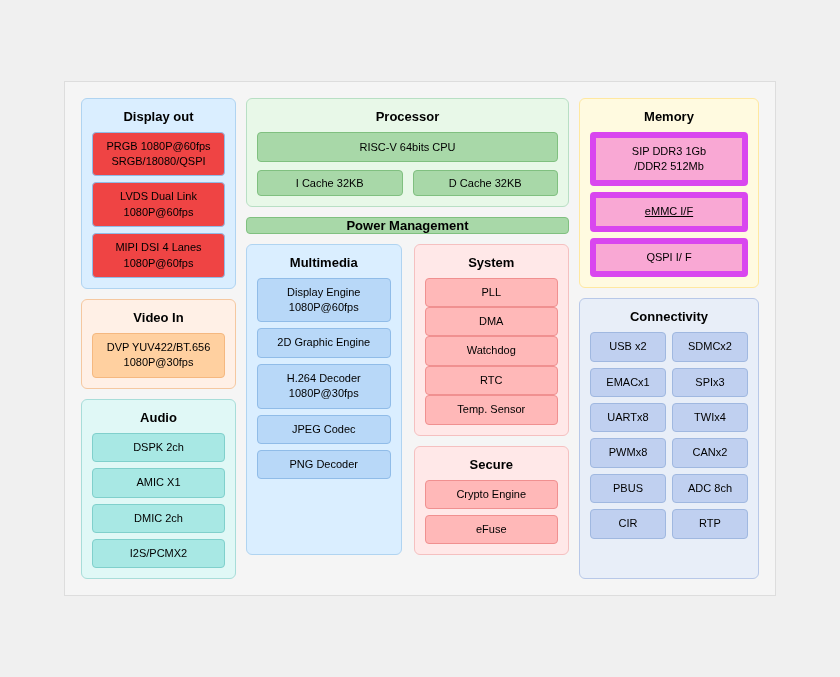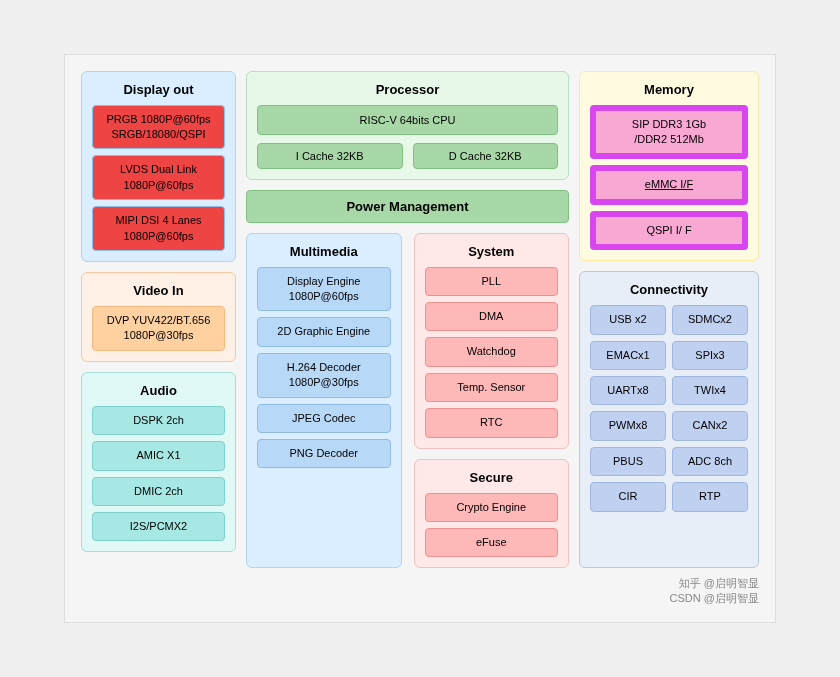--- a/index.html
+++ b/index.html
@@ -87,21 +87,20 @@
     }
     .processor-section .cpu-box { background: #a8d8a8; border: 1px solid #80c080; padding: 8px; text-align: center; border-radius: 4px; margin-bottom: 8px; font-size: 11px; }
     .processor-section .cache-row { display: flex; gap: 10px; }
     .processor-section .cache-box { flex: 1; background: #a8d8a8; border: 1px solid #80c080; padding: 6px; text-align: center; border-radius: 4px; font-size: 11px; }
 
     
     .power-mgmt {
       background: #a8d8a8;
       border: 1px solid #80c080;
       border-radius: 4px;
-      padding: 8px;
       text-align: center;
       font-weight: bold;
       font-size: 13px;
     }
 
     
     .mid-bottom { display: grid; grid-template-columns: 1fr 1fr; gap: 12px; }
 
     .multimedia-section {
       background: #daeeff;
@@ -113,21 +112,21 @@
     .multimedia-section .box:last-child { margin-bottom: 0; }
 
     .system-secure-col { display: flex; flex-direction: column; gap: 10px; }
 
     .system-section {
       background: #ffe8e8;
       border: 1px solid #f5c0c0;
       border-radius: 6px;
       padding: 10px;
     }
-    .system-section .box { background: #ffb8b8; border: 1px solid #f09090; margin-bottom: 6px; }
+    .system-section .box { background: #ffb8b8; border: 1px solid #f09090; margin-bottom: 0; }
     .system-section .box:last-child { margin-bottom: 0; }
 
     .secure-section {
       background: #ffe8e8;
       border: 1px solid #f5c0c0;
       border-radius: 6px;
       padding: 10px;
     }
     .secure-section .box { background: #ffb8b8; border: 1px solid #f09090; margin-bottom: 6px; }
     .secure-section .box:last-child { margin-bottom: 0; }
@@ -215,22 +214,22 @@
           <div class="box">PNG Decoder</div>
         </div>
 
         <div class="system-secure-col">
 
           <div class="system-section">
             <div class="section-title">System</div>
             <div class="box">PLL</div>
             <div class="box">DMA</div>
             <div class="box">Watchdog</div>
+            <div class="box">RTC</div>
             <div class="box">Temp. Sensor</div>
-            <div class="box">RTC</div>
           </div>
 
           <div class="secure-section">
             <div class="section-title">Secure</div>
             <div class="box">Crypto Engine</div>
             <div class="box">eFuse</div>
           </div>
 
         </div>
       </div>
@@ -261,16 +260,13 @@
           <div class="box">ADC 8ch</div>
           <div class="box">CIR</div>
           <div class="box">RTP</div>
         </div>
       </div>
 
     </div>
 
   </div>
 
-  <div class="watermark">
-    知乎 @启明智显<br>CSDN @启明智显
-  </div>
 </div>
 
 </body></html>

